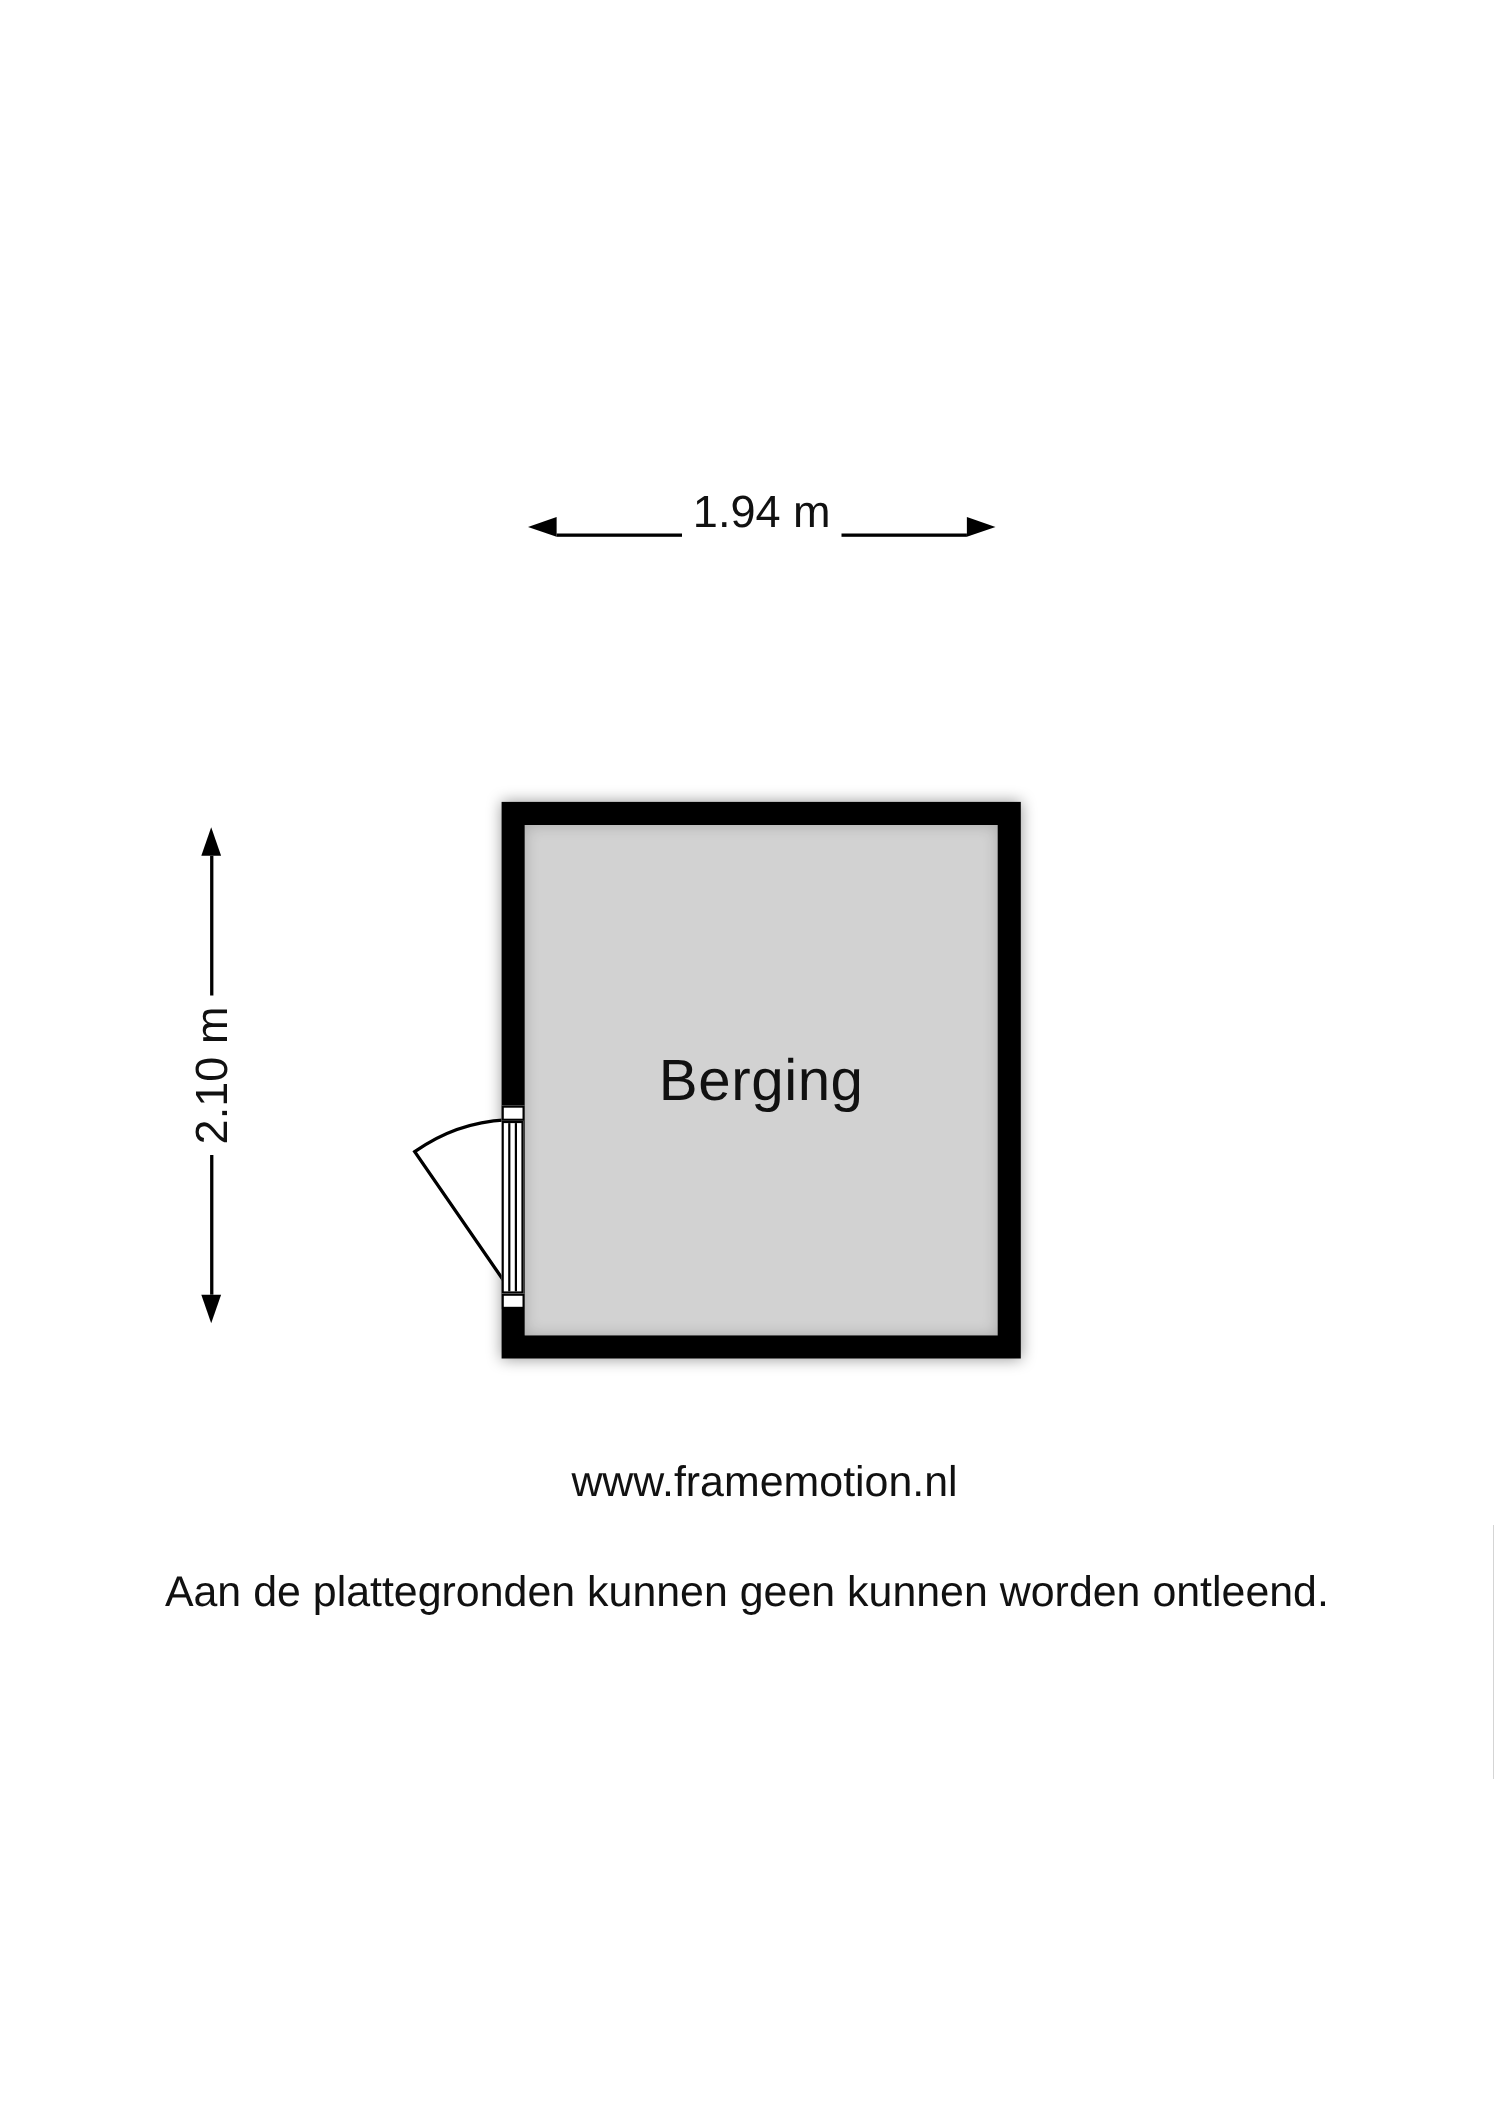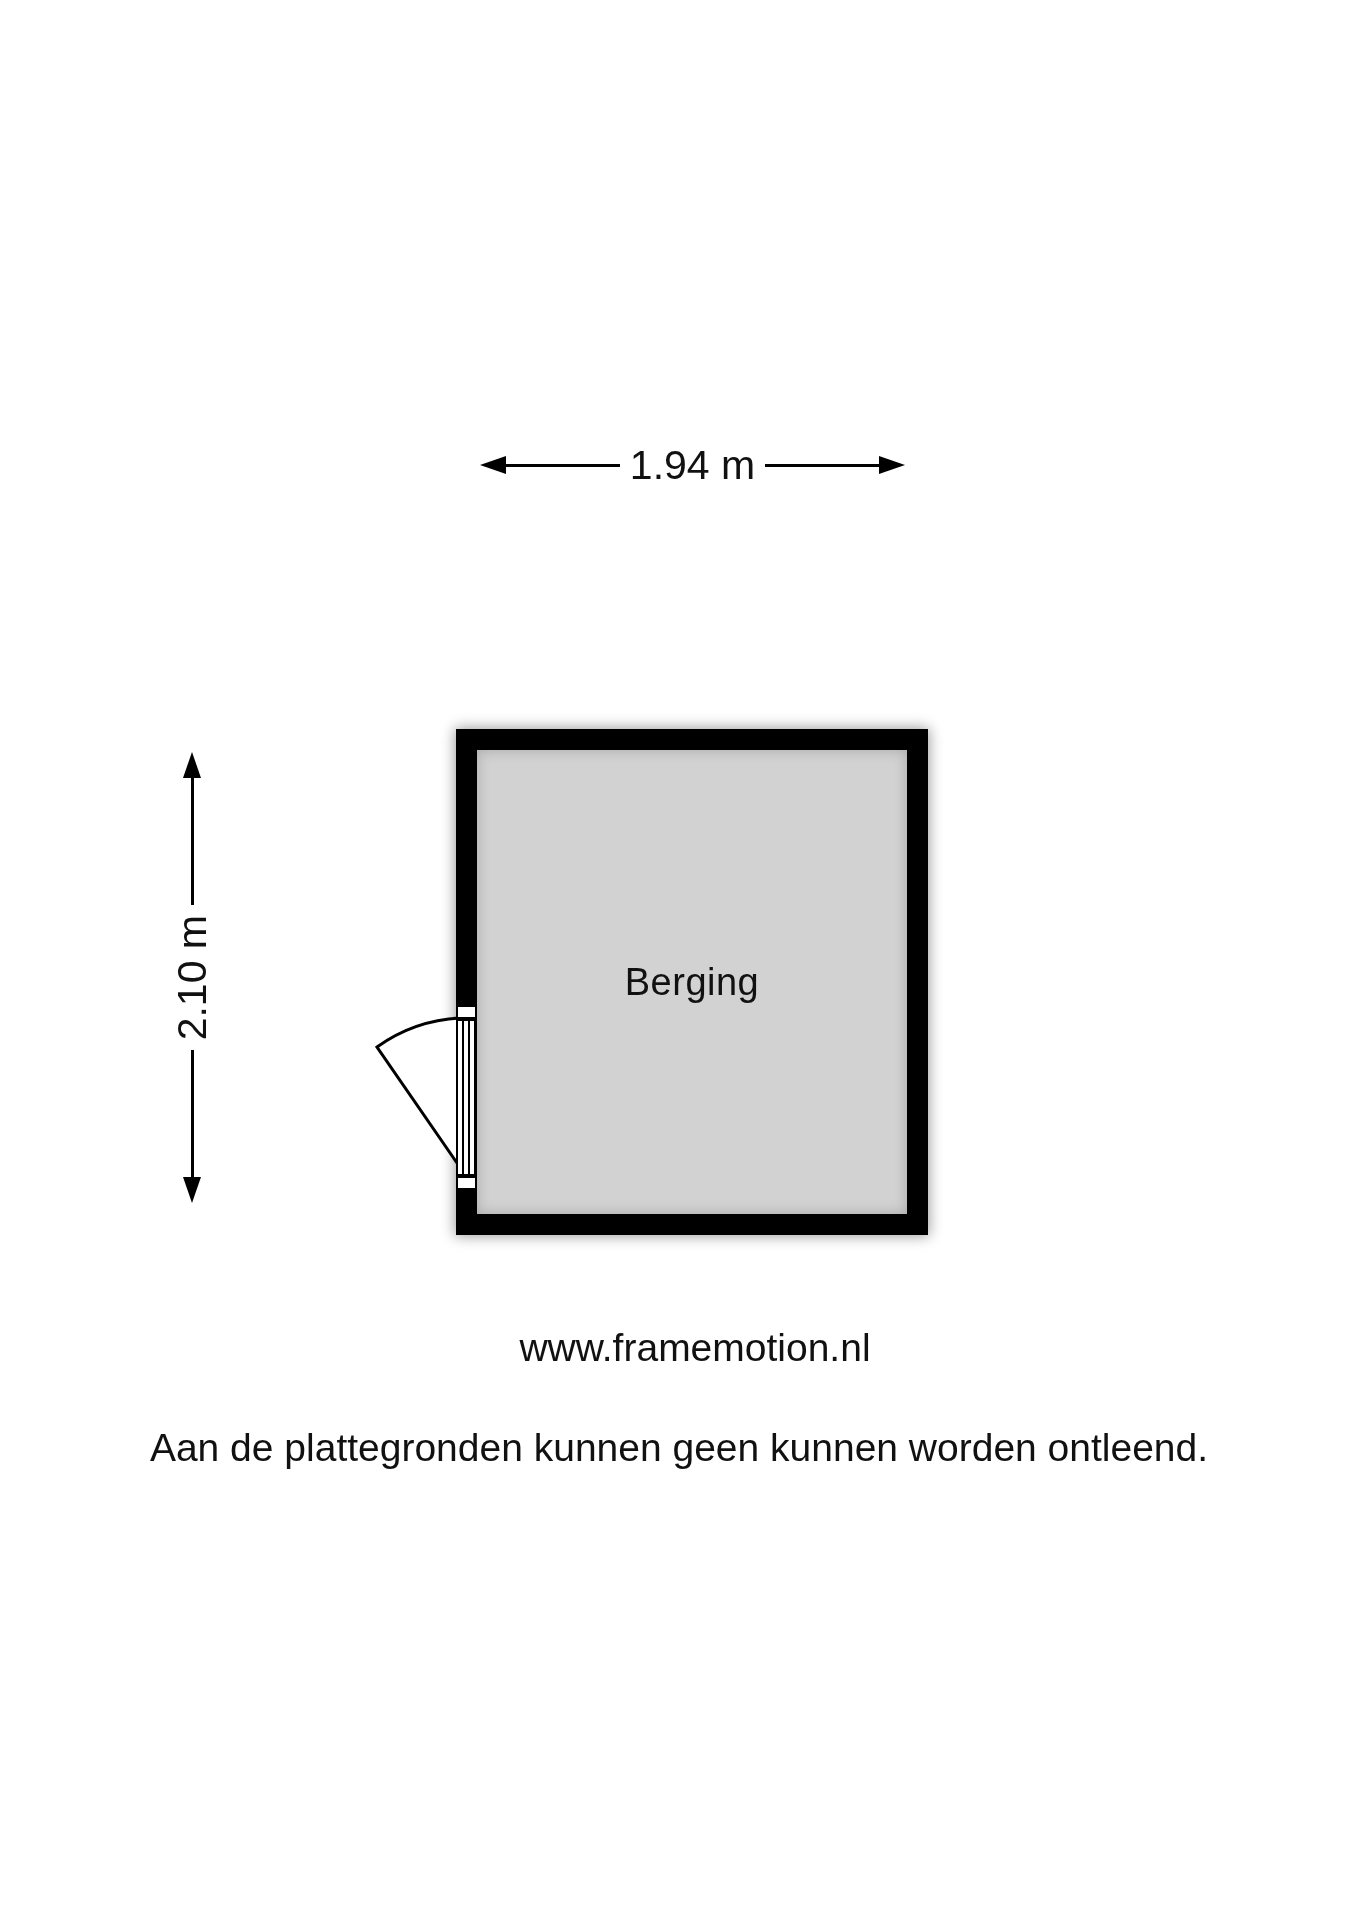--- a/index.html
+++ b/index.html
@@ -15,21 +15,21 @@
     background:var(--bg);
     margin:0 auto;
     overflow:hidden;
     font-family:"Liberation Sans", sans-serif;
     color:var(--ink);
   }
 
   
   .dim-h{
     position:absolute; left:480px; top:442px; width:425px; height:46px;
-    display:flex; align-items:center;
+    display:flex; align-items:flex-end;
   }
   .dim-h .tri-left{
     width:0;height:0;
     border-top:9px solid transparent;border-bottom:9px solid transparent;
     border-right:26px solid var(--wall);
   }
   .dim-h .tri-right{
     width:0;height:0;
     border-top:9px solid transparent;border-bottom:9px solid transparent;
     border-left:26px solid var(--wall);
@@ -67,21 +67,21 @@
     box-shadow:0 0 13px 1px rgba(0,0,0,0.40);
     z-index:1;
   }
   .room-floor{
     position:absolute; left:21px; top:21px; width:430px; height:464px;
     background:var(--floor);
     box-shadow:inset 0 0 14px rgba(0,0,0,0.20);
     display:flex; align-items:center; justify-content:center;
   }
   .room-label{
-    font-size:38px; color:var(--ink); letter-spacing:0.5px;
+    font-size:53px; color:var(--ink); letter-spacing:0.5px;
   }
 
   
   .door-swing{
     position:absolute; left:365px; top:1005px; z-index:2;
   }
 
   
   .door-jamb{
     position:absolute; left:456px; width:21px; height:14px;

